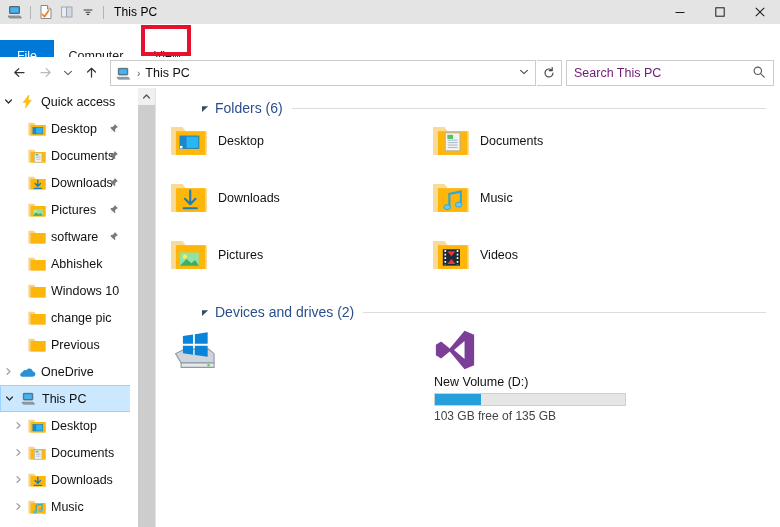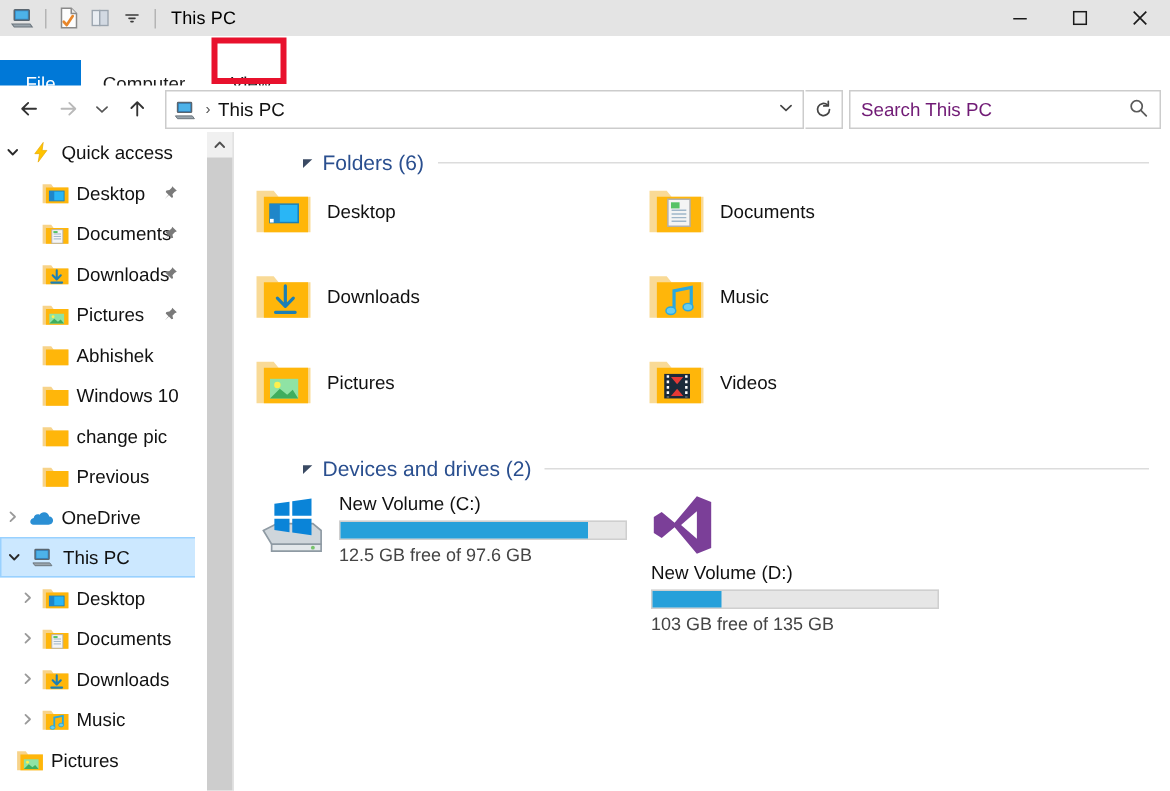--- a/index.html
+++ b/index.html
@@ -315,20 +315,33 @@
             </svg></span>
         </div>
         <div class="nv ind1">
           <span class="chev"></span>
           <span class="ico">
             <svg width="20" height="18" viewBox="0 0 24 22">
               <path d="M1.5 3.5h7l2 2.6h12V19H1.5z" fill="#f7d38a"></path>
               <path d="M4.2 6.1h18.3V19H4.2z" fill="#ffb60a"></path>
             </svg>
           </span>
+          <span class="lbl">software</span>
+          <span class="pin"><svg width="11" height="11" viewBox="0 0 12 12">
+              <path d="M7.4 1.2L10.8 4.6 9.3 5.3 7.6 7l.5 2.2-1.1.5-2-2-3 2.9 2.7-3.1-2-2 .5-1.1L5.4 4l1.7-1.7z" fill="#7a7a7a"></path>
+            </svg></span>
+        </div>
+        <div class="nv ind1">
+          <span class="chev"></span>
+          <span class="ico">
+            <svg width="20" height="18" viewBox="0 0 24 22">
+              <path d="M1.5 3.5h7l2 2.6h12V19H1.5z" fill="#f7d38a"></path>
+              <path d="M4.2 6.1h18.3V19H4.2z" fill="#ffb60a"></path>
+            </svg>
+          </span>
           <span class="lbl">Abhishek</span>
         </div>
         <div class="nv ind1">
           <span class="chev"></span>
           <span class="ico">
             <svg width="20" height="18" viewBox="0 0 24 22">
               <path d="M1.5 3.5h7l2 2.6h12V19H1.5z" fill="#f7d38a"></path>
               <path d="M4.2 6.1h18.3V19H4.2z" fill="#ffb60a"></path>
             </svg>
           </span>
@@ -571,27 +584,20 @@
               <svg width="50" height="44" viewBox="0 0 54 48">
                 <path d="M8 28l10-5h26l6 5v10H14z" fill="#cfd6db" stroke="#8e9aa3" stroke-width="1.2"></path>
                 <path d="M14 38h36v5H14z" fill="#e3e8eb" stroke="#8e9aa3" stroke-width="1.2"></path>
                 <circle cx="44" cy="40.5" r="1.4" fill="#77c36b"></circle>
                 <path d="M16 8.6l11-1.6v10.2H16z" fill="#0a84d8"></path>
                 <path d="M29 6.7l14-2v12.5H29z" fill="#0a84d8"></path>
                 <path d="M16 19.4h11v9.8l-11-1.6z" fill="#0a84d8"></path>
                 <path d="M29 19.4h14v12l-14-2z" fill="#0a84d8"></path>
               </svg>
             </span>
-            <span class="dinfo">
-              <span class="dname" style="display:block">New Volume (C:)</span>
-              <span class="bar" style="display:block">
-                <span class="fill" style="display:block;width:87%;background:#26a0da"></span>
-              </span>
-              <span class="dfree" style="display:block">12.5 GB free of 97.6 GB</span>
-            </span>
           </div>
           <div class="drive" style="left: 272px; top: 4px; flex-direction: column;">
             <span class="dico">
               <svg width="46" height="44" viewBox="0 0 46 46">
                 <path d="M33 3L17.5 21.5 8.5 14 3 17.5v11L8.5 32l9-7.5L33 43l10-4V7z" fill="#7b3f98"></path>
                 <path d="M33 13.5v19L22 23z" fill="#fff"></path>
               </svg>
             </span>
             <span class="dinfo">
               <span class="dname" style="display:block">New Volume (D:)</span>

